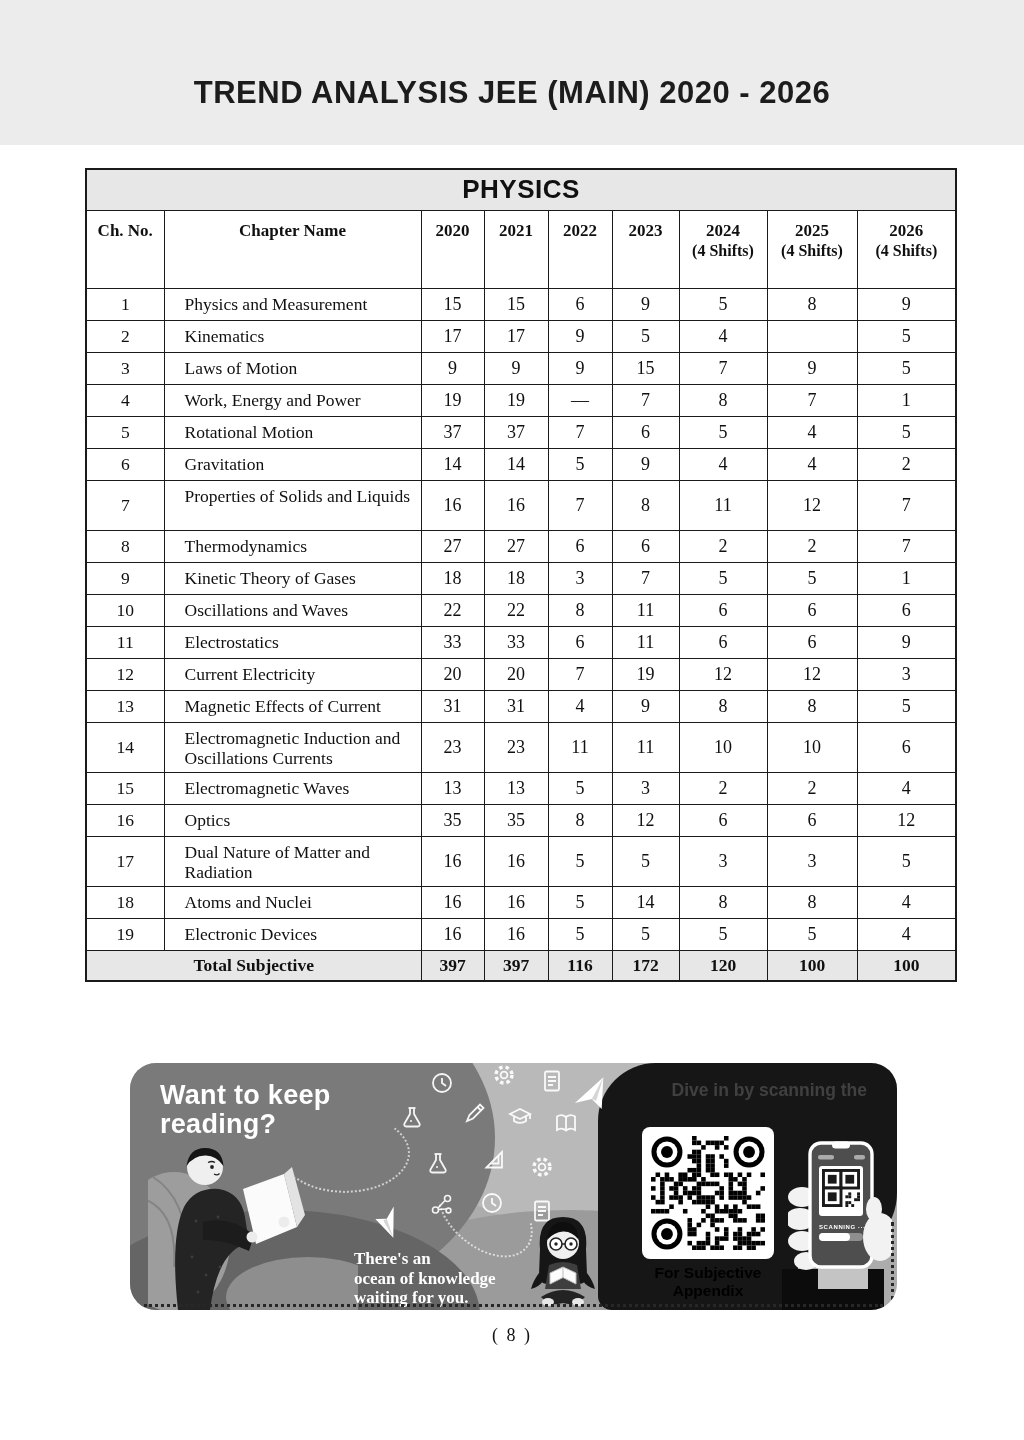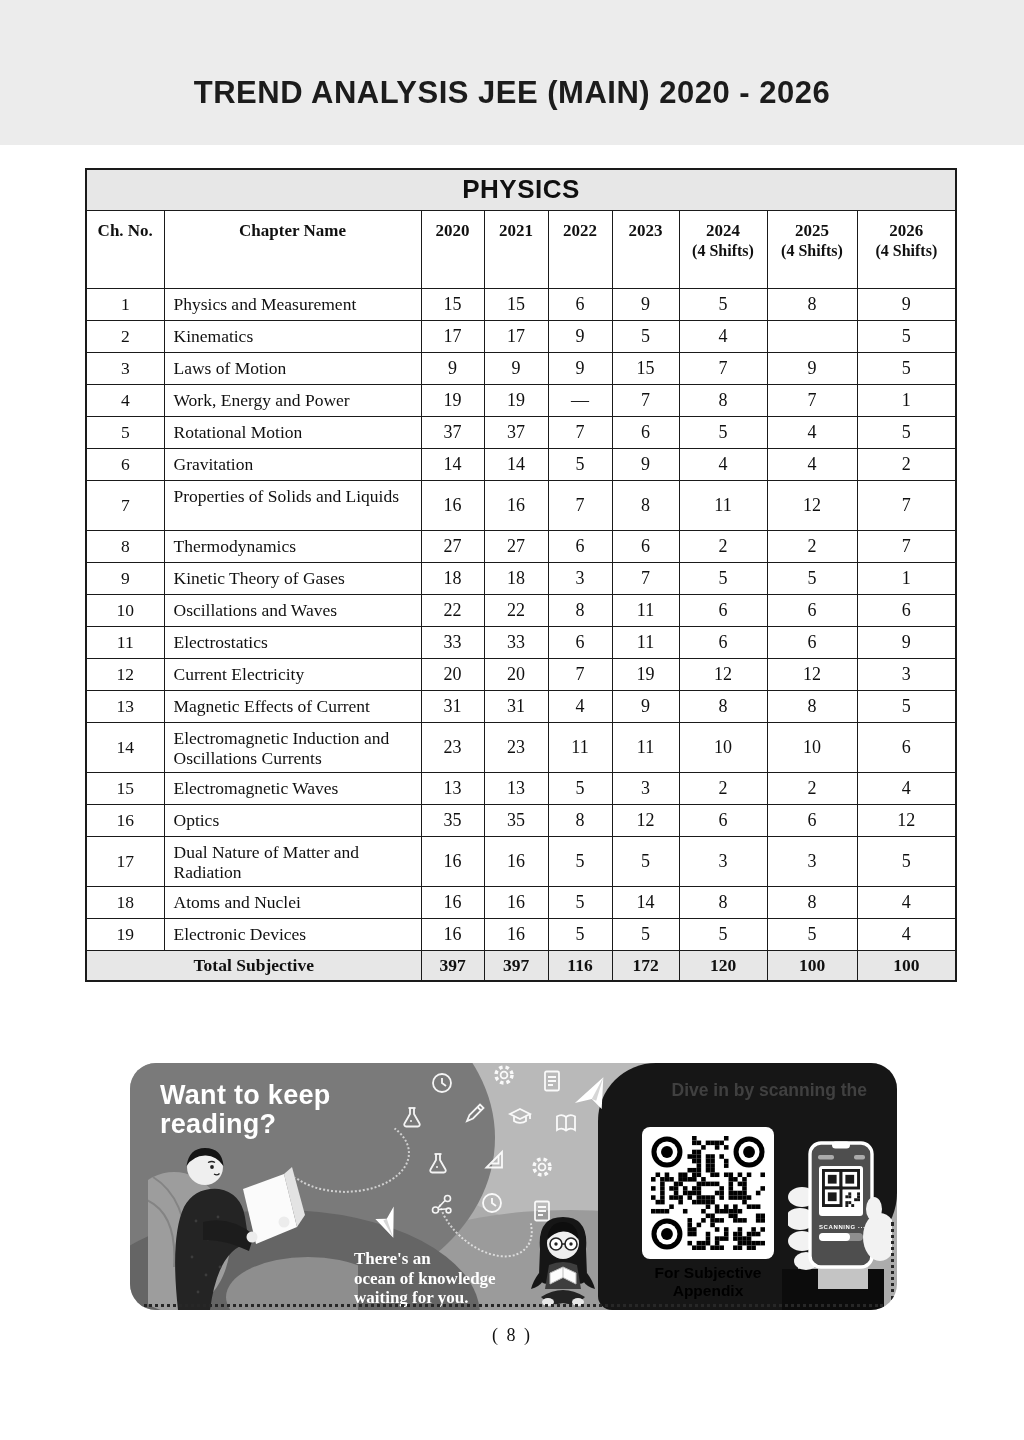--- a/index.html
+++ b/index.html
@@ -16,21 +16,21 @@
   .table-wrap { position:absolute; left:85px; top:168px; width:870px; }
   table.jee { border-collapse:collapse; width:870px; table-layout:fixed;
               font-family:"Liberation Serif", serif; color:#101010; border:2.5px solid #1a1a1a; }
   table.jee th, table.jee td { border:1.5px solid #1a1a1a; }
   .band-cell { background:#E7E7E7; font-family:"Liberation Sans", sans-serif; font-size:26px;
                font-weight:800; letter-spacing:.5px; height:41px; text-align:center; }
   tr.cols th { font-size:17px; font-weight:bold; text-align:center; vertical-align:top;
                padding-top:9px; height:78px; line-height:1.25; }
   tr.cols th .sub { display:block; font-size:16px; }
   td.no   { text-align:center; font-size:17.5px; }
-  td.name { text-align:left; padding:3px 4px 3px 9px; font-size:17.5px; line-height:1.18; }
+  td.name { text-align:left; padding:3px 4px 3px 20px; font-size:17.5px; line-height:1.18; }
   td.val  { text-align:center; font-size:18px; }
   tr.r td { height:32px; }
   tr.r.tall td { height:50px; }
   tr.r.tall td.name { vertical-align:top; padding-top:5px; }
   tr.total td { background:#E7E7E7; font-weight:bold; font-size:17.5px; height:30px; text-align:center; }
 
   
   .banner { position:absolute; left:130px; top:1063px; width:767px; height:247px;
             border-radius:26px; background:#ACACAC; overflow:hidden;
             font-family:"Liberation Sans", sans-serif;padding-left:20px; }

